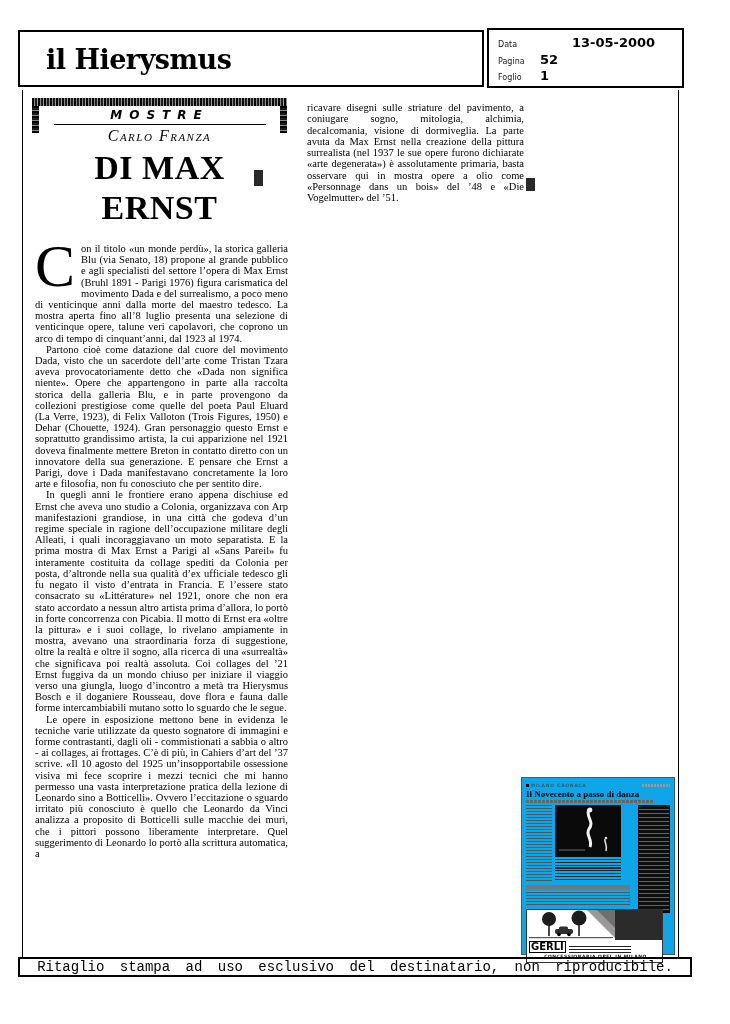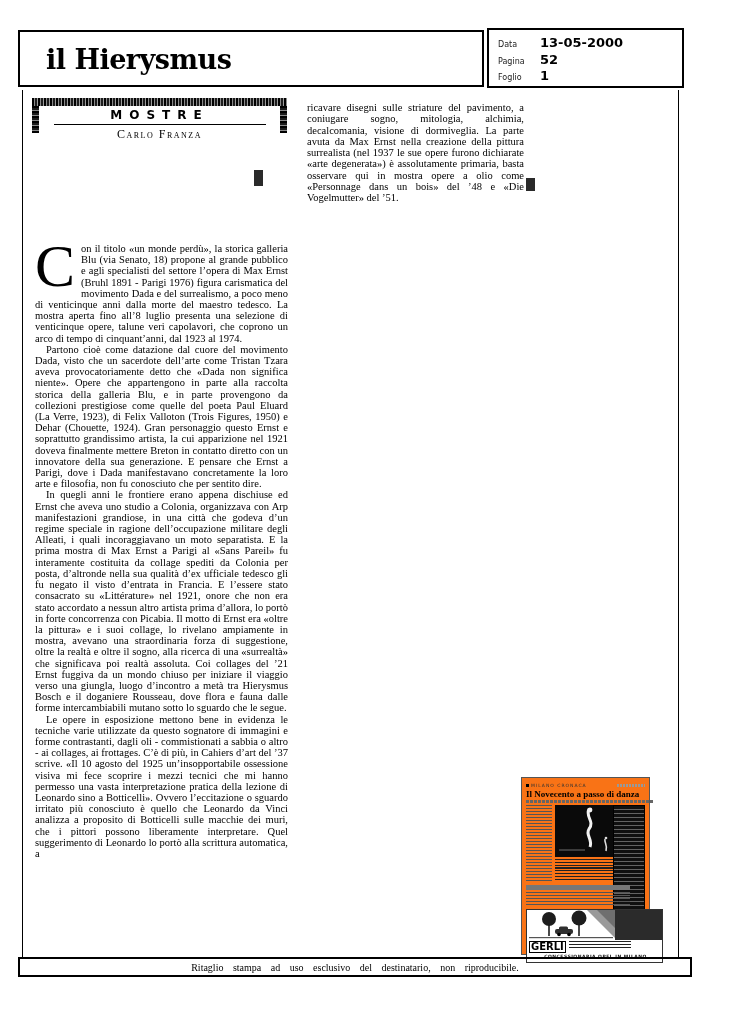--- a/index.html
+++ b/index.html
@@ -15,51 +15,51 @@
             font-family:"DejaVu Sans",sans-serif;}
   .meta-row{position:absolute;left:9px;display:flex;align-items:baseline;}
   .meta-label{font-size:8px;color:#222;width:42px;}
   .meta-value{font-weight:700;font-size:13px;color:#000;}
 
   
   .frame-left{left:22px;top:90px;width:0;height:867px;border-left:1.5px solid #000;}
   .frame-right{left:678px;top:90px;width:0;height:867px;border-left:1.5px solid #000;}
 
   
-  .section-box{left:32px;top:98px;width:255px;height:44px;}
+  .section-box{left:32px;top:98px;width:255px;height:44px;font-style:italic;}
   .ornament-band{position:absolute;left:0;top:0;width:255px;height:8px;
     background:repeating-linear-gradient(90deg,#000 0 2px,#8a8a8a 2px 3px,#1c1c1c 3px 5px,#9b9b9b 5px 6px);}
   .ornament-side{position:absolute;top:8px;width:7px;height:27px;
     background:repeating-linear-gradient(0deg,#000 0 2px,#8a8a8a 2px 3px,#1c1c1c 3px 5px);}
   .section-label{position:absolute;left:0;top:10px;width:255px;text-align:center;
     font-family:"DejaVu Sans",sans-serif;font-weight:700;font-size:12px;letter-spacing:7px;color:#000;}
   .section-rule{position:absolute;left:22px;top:26px;width:212px;border-top:1.5px solid #000;}
   .byline{position:absolute;left:0;top:29px;width:255px;text-align:center;
-    font-variant:small-caps;font-size:12px;letter-spacing:1.5px;color:#000;}
+    font-variant:small-caps;font-size:16px;letter-spacing:1.5px;color:#000;}
 
   
   .title{left:32px;top:148px;width:255px;text-align:center;font-weight:700;
          font-size:34px;line-height:40px;color:#000;letter-spacing:0.5px;}
 
   
   .col-left{left:35px;top:243px;width:253px;font-size:10.5px;line-height:11.2px;
             text-align:justify;color:#000;}
   .col-left p{margin:0;text-indent:11px;}
   .col-left p.first{text-indent:0;}
   .dropcap{float:left;font-size:60px;line-height:45px;padding:1px 6px 0 0;
            font-family:"Liberation Serif",serif;}
   .col-right{left:295px;top:90px;width:241px;font-size:10.5px;line-height:11.3px;
              text-align:justify;color:#000;}
   .col-right p{margin:12px;}
 
   .artifact{background:#2a2a2a;}
 
   
-  .inset{left:521px;top:777px;width:129px;height:178px;border:1px solid #555;
-         background:#f97316;box-sizing:border-box;padding:4px;}
+  .inset{left:521px;top:777px;width:154px;height:178px;border:1px solid #555;
+         background:#0ea5e9;box-sizing:border-box;padding:4px;}
   .ins-kicker{display:flex;align-items:center;gap:2px;height:6px;}
   .ins-kicker .sq{width:3px;height:3px;background:#000;}
   .ins-kicker .kick-text{font-family:"DejaVu Sans",sans-serif;font-size:4.5px;
         letter-spacing:1px;color:#333;white-space:nowrap;}
   .ins-kicker .kick-right{margin-left:auto;width:28px;height:3px;
         background:repeating-linear-gradient(90deg,#999 0 2px,transparent 2px 3px);}
   .ins-headline{font-weight:700;font-size:9px;line-height:10px;color:#000;margin-top:1px;
         font-family:"Liberation Serif",serif;white-space:nowrap;}
   .ins-sub{height:3px;margin-top:1px;width:128px;
         background:repeating-linear-gradient(90deg,#666 0 3px,transparent 3px 4px);}
@@ -71,41 +71,41 @@
   .ins-photo svg{display:block;}
   .ins-photocap{position:absolute;left:29px;top:54px;width:66px;height:22px;}
   .ins-rightcol{position:absolute;right:0;top:0;width:32px;height:108px;background:#101010;
         box-shadow:inset 0 0 0 1px #000;
         background-image:repeating-linear-gradient(to bottom,rgba(255,255,255,.35) 0 1px,transparent 1px 4px);}
   .ins-midband{position:relative;margin-top:2px;width:104px;height:5px;background:#777;}
   .ins-midtext{position:relative;margin-top:2px;width:104px;height:14px;}
   .ins-ad{position:relative;margin-top:3px;width:137px;height:54px;border:1px solid #333;
           background:#fff;box-sizing:border-box;}
   .ins-ad svg{display:block;}
-  .gerli-row{position:absolute;left:2px;bottom:9px;display:flex;align-items:flex-start;gap:3px;}
+  .gerli-row{position:absolute;left:2px;bottom:9px;display:flex;align-items:flex-end;gap:3px;}
   .gerli{font-family:"DejaVu Sans",sans-serif;font-weight:800;font-size:10px;color:#000;
          border:1px solid #000;padding:0 1px;line-height:10px;}
   .gerli-addr{width:62px;height:7px;}
   .gerli-cap{position:absolute;left:0;bottom:3px;width:137px;text-align:center;
          font-family:"DejaVu Sans",sans-serif;font-weight:700;font-size:4.5px;color:#111;
          letter-spacing:0.5px;}
 
   
   .strip{left:18px;top:957px;width:674px;height:20px;border:2px solid #000;
          box-sizing:border-box;display:flex;align-items:center;justify-content:center;}
-  .strip span{font-family:Liberation Serif, serif;font-size:10px;word-spacing:7px;color:#000;}
+  .strip span{font-family:Liberation Mono, monospace;font-size:14px;word-spacing:7px;color:#000;}
 </style>
 </head>
 <body>
 
 <div class="abs masthead-box">
   <div class="abs masthead">il Hierysmus</div>
 </div>
 <div class="abs meta-box">
-  <div class="meta-row" style="top:5px;">
+  <div class="meta-row" style="top:5px;gap:32px;">
     <span class="meta-label">Data</span>
     <span class="meta-value">13-05-2000</span>
   </div>
   <div class="meta-row" style="top:22px;">
     <span class="meta-label">Pagina</span>
     <span class="meta-value">52</span>
   </div>
   <div class="meta-row" style="top:38px;">
     <span class="meta-label">Foglio</span>
     <span class="meta-value">1</span>
@@ -118,20 +118,21 @@
 <div class="abs section-box">
   <div class="ornament-band"></div>
   <div class="ornament-side" style="left:0;"></div>
   <div class="ornament-side" style="right:0;"></div>
   <div class="section-label">MOSTRE</div>
   <div class="section-rule"></div>
   <div class="byline">Carlo Franza</div>
 </div>
 
 <div class="abs title">
+  <div>DI MAX ERNST</div>
 </div>
 
 <div class="abs artifact" style="left:254px;top:170px;width:9px;height:16px;"></div>
 <div class="abs artifact" style="left:526px;top:178px;width:9px;height:13px;"></div>
 
 <div class="abs col-left">
   <p class="first"><span class="dropcap">C</span><span>on il titolo «un monde perdù», la storica galleria Blu (via Senato, 18) propone al grande pubblico e agli specialisti del settore l’opera di Max Ernst (Bruhl 1891 - Parigi 1976) figura carismatica del movimento Dada e del surrealismo, a poco meno di venticinque anni dalla morte del maestro tedesco. La mostra aperta fino all’8 luglio presenta una selezione di venticinque opere, talune veri capolavori, che coprono un arco di tempo di cinquant’anni, dal 1923 al 1974.</span></p>
   <p>Partono cioè come datazione dal cuore del movimento Dada, visto che un sacerdote dell’arte come Tristan Tzara aveva provocatoriamente detto che «Dada non significa niente». Opere che appartengono in parte alla raccolta storica della galleria Blu, e in parte provengono da collezioni prestigiose come quelle del poeta Paul Eluard (La Verre, 1923), di Felix Valloton (Trois Figures, 1950) e Dehar (Chouette, 1924). Gran personaggio questo Ernst e soprattutto grandissimo artista, la cui apparizione nel 1921 doveva finalmente mettere Breton in contatto diretto con un innovatore della sua generazione. E pensare che Ernst a Parigi, dove i Dada manifestavano concretamente la loro arte e filosofia, non fu conosciuto che per sentito dire.</p>
   <p>In quegli anni le frontiere erano appena dischiuse ed Ernst che aveva uno studio a Colonia, organizzava con Arp manifestazioni grandiose, in una città che godeva d’un regime speciale in ragione dell’occupazione militare degli Alleati, i quali incoraggiavano un moto separatista. E la prima mostra di Max Ernst a Parigi al «Sans Pareil» fu interamente costituita da collage spediti da Colonia per posta, d’altronde nella sua qualità d’ex ufficiale tedesco gli fu negato il visto d’entrata in Francia. E l’essere stato consacrato su «Littérature» nel 1921, onore che non era stato accordato a nessun altro artista prima d’allora, lo portò in forte concorrenza con Picabia. Il motto di Ernst era «oltre la pittura» e i suoi collage, lo rivelano ampiamente in mostra, avevano una straordinaria forza di suggestione, oltre la realtà e oltre il sogno, alla ricerca di una «surrealtà» che significava poi realtà assoluta. Coi collages del ’21 Ernst fuggiva da un mondo chiuso per iniziare il viaggio verso una giungla, luogo d’incontro a metà tra Hierysmus Bosch e il doganiere Rousseau, dove flora e fauna dalle forme intercambiabili mutano sotto lo sguardo che le segue.</p>
   <p>Le opere in esposizione mettono bene in evidenza le tecniche varie utilizzate da questo sognatore di immagini e forme contrastanti, dagli oli - commistionati a sabbia o altro - ai collages, ai frottages. C’è di più, in Cahiers d’art del ’37 scrive. «Il 10 agosto del 1925 un’insopportabile ossessione visiva mi fece scoprire i mezzi tecnici che mi hanno permesso una vasta interpretazione pratica della lezione di Leonardo sino a Botticelli». Ovvero l’eccitazione o sguardo irritato più conosciuto è quello che Leonardo da Vinci analizza a proposito di Botticelli sulle macchie dei muri, che i pittori possono liberamente interpretare. Quel suggerimento di Leonardo lo portò alla scrittura automatica, a</p>

